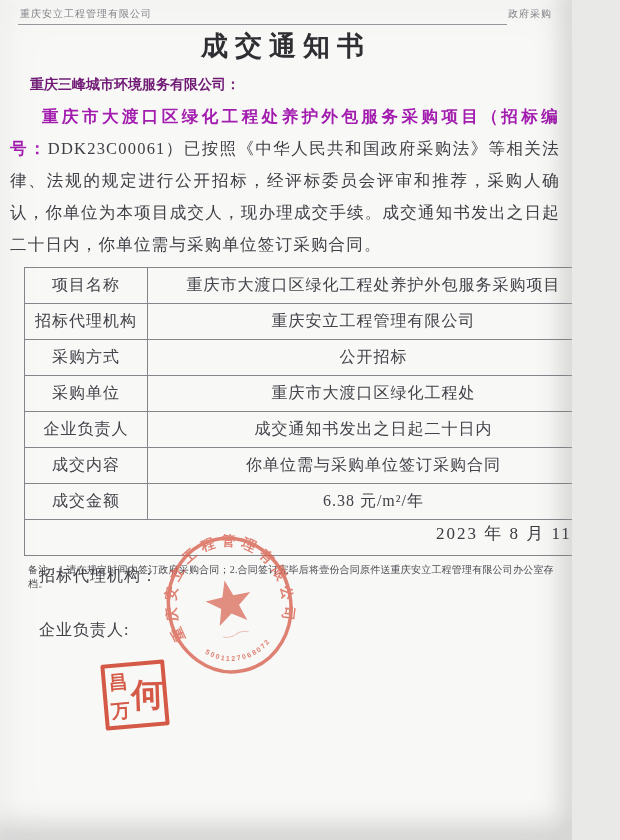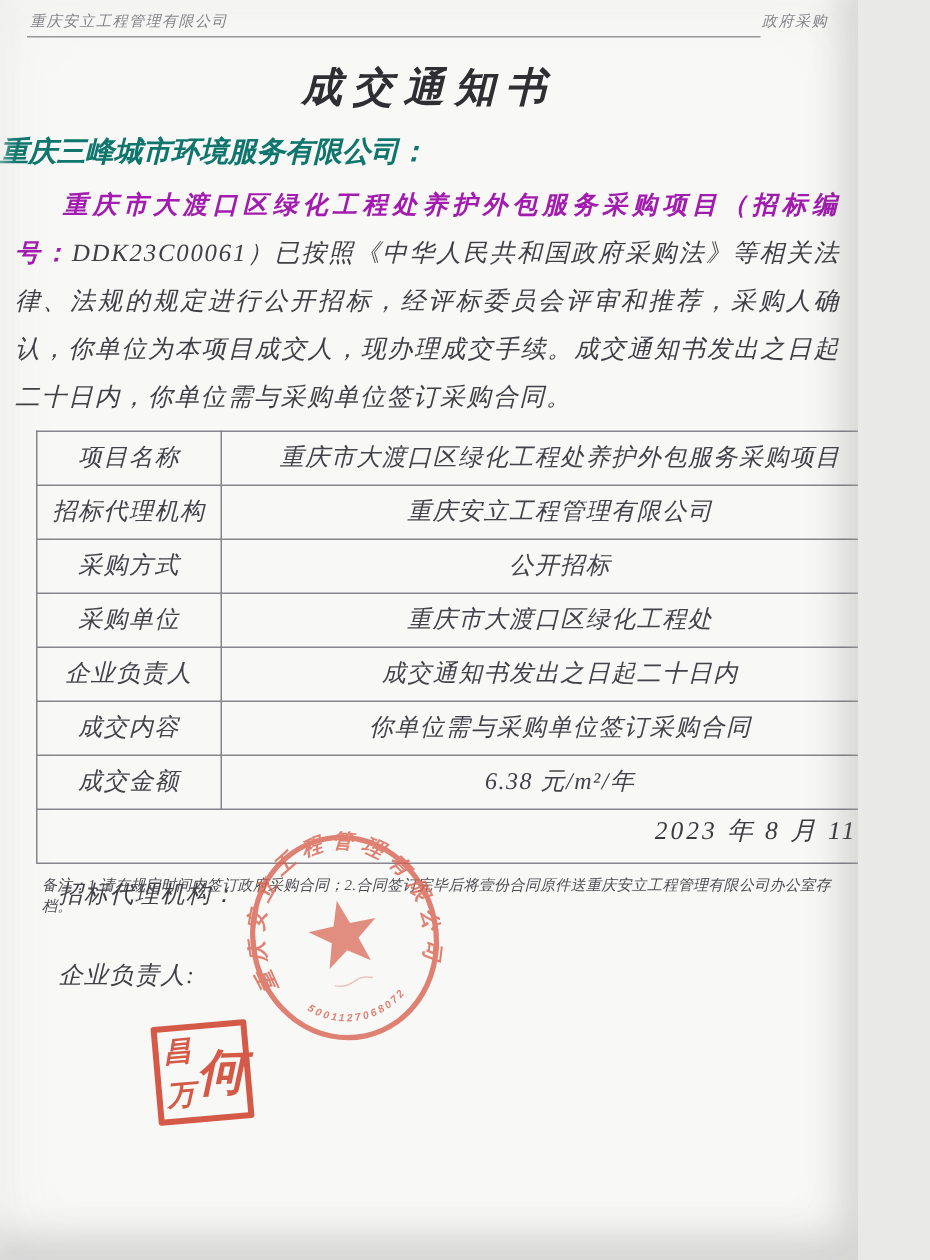--- a/index.html
+++ b/index.html
@@ -4,38 +4,37 @@
 <style>
   html,body{margin:0;padding:0;background:#e9e9e7;}
   .page{
     position:relative;
     width:572px;height:840px;
     background:#f8f8f6;
     overflow:hidden;
     font-family:"Liberation Serif","DejaVu Serif",serif;
     color:#3d3d42;
     box-sizing:border-box;
-    font-style:italic;
   }
   .page::after{
     content:"";position:absolute;inset:0;pointer-events:none;
     box-shadow:inset -10px -16px 24px rgba(70,70,72,.18),
                inset 2px 2px 12px rgba(255,255,255,.6),
                inset 0 0 46px rgba(120,120,125,.07);
   }
   
   .hdr{display:flex;justify-content:space-between;align-items:flex-end;
        padding:7px 20px 0 20px;font-size:10px;color:#83838a;letter-spacing:1px;}
   .hdr-rule{height:1px;background:#97979e;margin:3px 65px 0 18px;}
   
-  .title{margin:15px 0 6px;text-align:center;font-size:27px;font-weight:bold;
+  .title{margin:3px 0 6px;text-align:center;font-size:27px;font-weight:bold;
          letter-spacing:7px;color:#2e2e33;
          font-family:"Liberation Sans","DejaVu Sans",sans-serif;}
   
-  .addressee{margin:12px 0 0 0;font-size:19px;font-weight:bold;color:#0f766e;}
+  .addressee{margin:12px 0 0 30px;font-size:14px;font-weight:bold;color:#701a75;}
   .para{margin:7px 12px 0 10px;font-size:16.5px;line-height:32px;
         letter-spacing:1.2px;text-align:justify;text-indent:32px;color:#3f3f46;}
   .para .b{font-weight:bold;letter-spacing:2.2px;color:#a21caf;}
   
   table.info{border-collapse:collapse;margin:6px 0 0 24px;width:559px;
              table-layout:fixed;}
   table.info td{border:1px solid #85858c;font-size:16px;color:#42424a;
                 text-align:center;height:35px;padding:0 4px;letter-spacing:1px;}
   td.lab{width:114px;}
   td.val{width:443px;}

